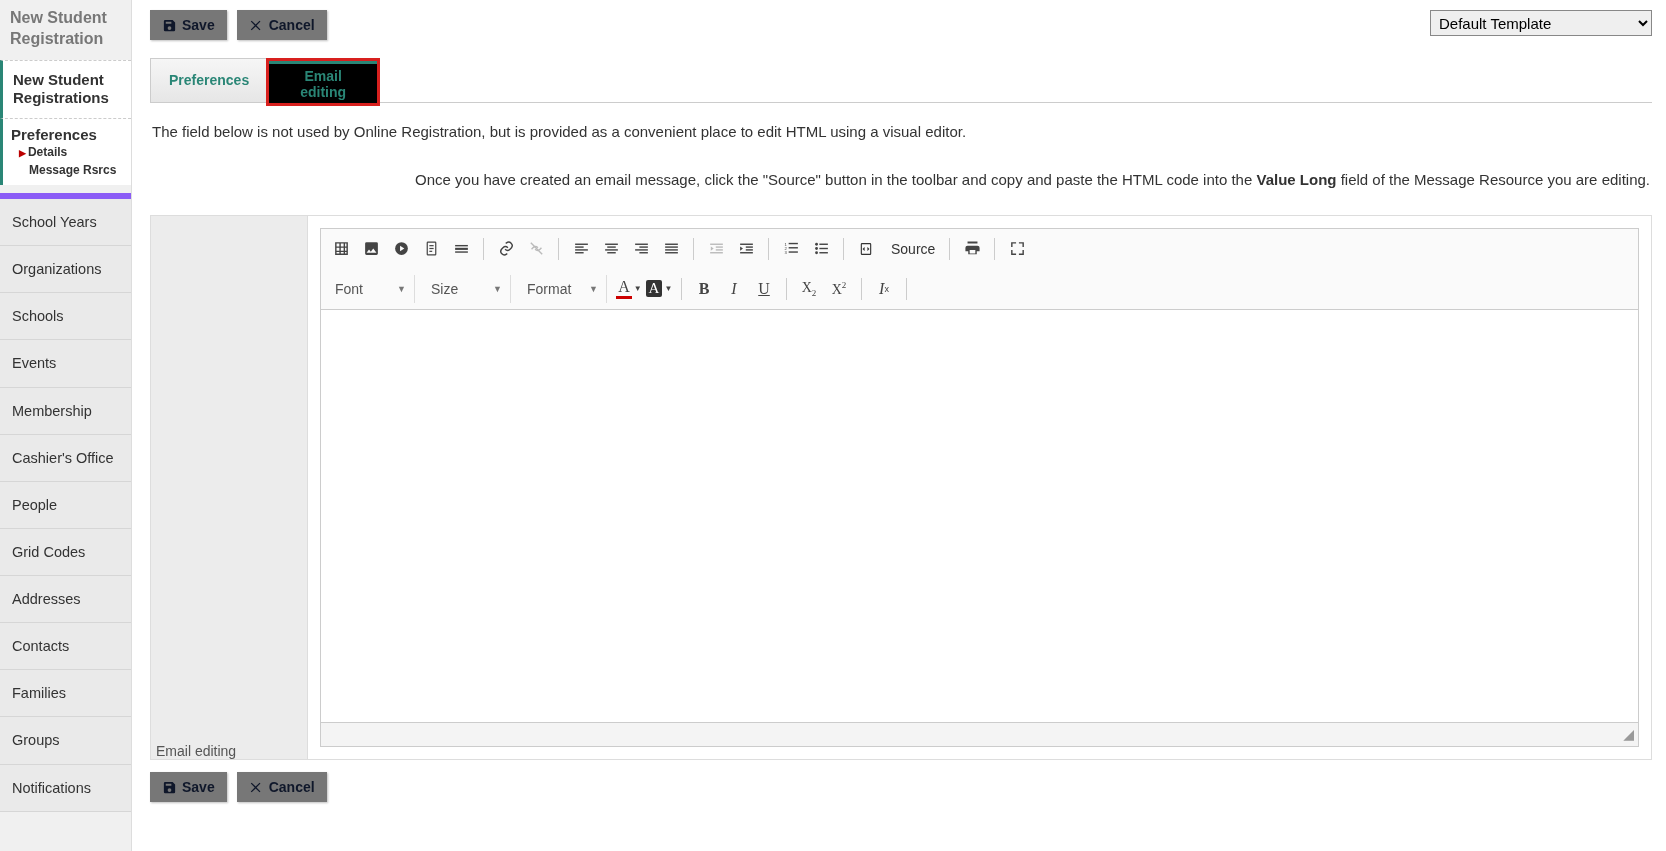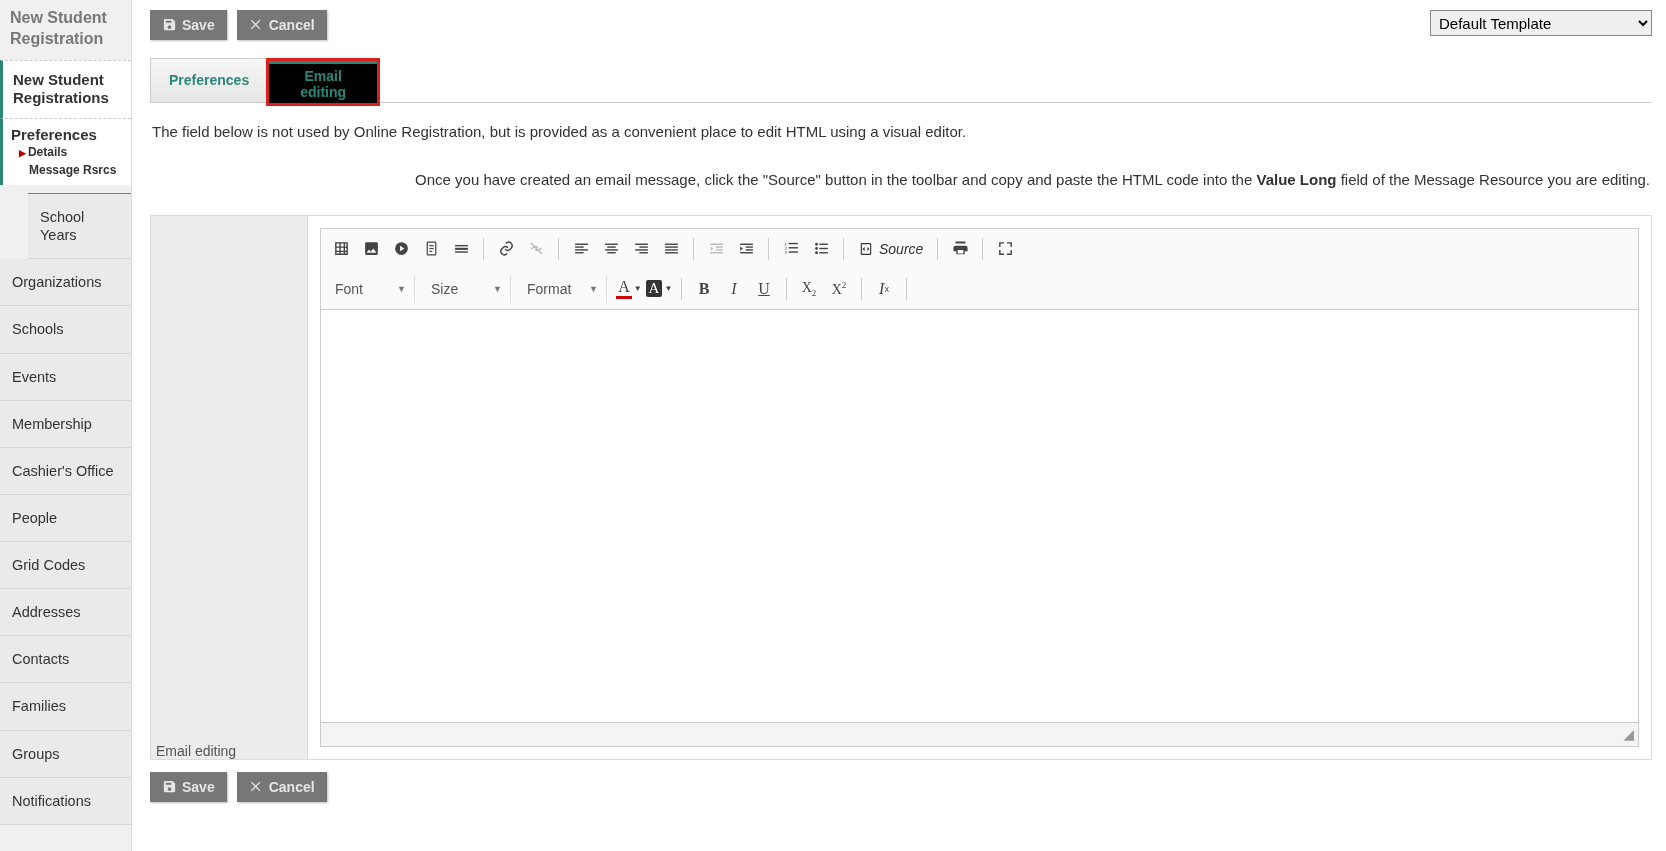--- a/index.html
+++ b/index.html
@@ -55,37 +55,37 @@
 .sidebar-nav-item {
   display: block;
   padding: 14px 12px;
   font-size: 14.5px;
   color: #333;
   line-height: 1.25;
   background: #eaeaea;
   border-bottom: 1px solid #d6d6d6;
   cursor: pointer;
 }
-.sidebar-nav-item:first-of-type { border-top: 1px solid #8b5cf6; margin-top: 8px; margin-left: 28px; }
+.sidebar-nav-item:first-of-type { border-top: 6px solid #8b5cf6; margin-top: 8px; }
 .main {
   flex: 1;
   padding: 10px 14px 10px 18px;
   position: relative;
 }
 .top-row {
   display: flex;
   align-items: flex-start;
   gap: 10px;
 }
 .btn {
   display: inline-flex;
-  align-items: flex-start;
+  align-items: flex-end;
   gap: 5px;
   background: #777;
-  color: #e5e5e5;
+  color: #0f172a;
   font-weight: bold;
   font-size: 14px;
   border: none;
   padding: 7px 12px;
   cursor: pointer;
   box-shadow: 1px 1px 2px rgba(0,0,0,.25);
 }
 .btn svg { width: 15px; height: 15px; }
 .template-select {
   margin-left: auto;
@@ -161,21 +161,21 @@
 .ck-btn.disabled { color: #bbb; cursor: default; }
 .ck-btn svg { width: 17px; height: 17px; }
 .ck-sep { width: 1px; height: 22px; background: #ccc; margin: 0 6px; }
 .ck-combo {
   display: inline-flex; align-items: center; gap: 6px;
   padding: 3px 8px; min-width: 88px; height: 28px;
   border-right: 1px solid #ddd;
   font-size: 14px; cursor: pointer; color: #555; margin-right: 6px;
 }
 .ck-combo .caret { font-size: 9px; color: #777; margin-left: auto; }
-.ck-source { display: inline-flex; align-items: center; gap: 5px; padding: 0 6px; height: 28px; font-size: 14px; cursor: pointer; font-style: italic; }
+.ck-source { display: inline-flex; align-items: center; gap: 17px; padding: 0 6px; height: 28px; font-size: 14px; cursor: pointer; }
 .ck-source svg { width: 16px; height: 16px; }
 .ck-content { flex: 1; border: 1px solid #ccc; border-top: none; background: #fff; }
 .ck-footer { height: 24px; border: 1px solid #ccc; border-top: none; background: #f4f4f4; display: flex; justify-content: flex-end; align-items: center; padding-right: 4px; }
 .resize-handle { color: #999; cursor: nwse-resize; }
 .bottom-actions { margin-top: 12px; display: flex; gap: 10px; }
 .txticon { font-family: Georgia, 'Times New Roman', serif; font-size: 16px; }
 .txticon.bold { font-weight: bold; }
 .txticon.italic { font-style: italic; }
 .txticon.underline { text-decoration: underline; }
 </style>

